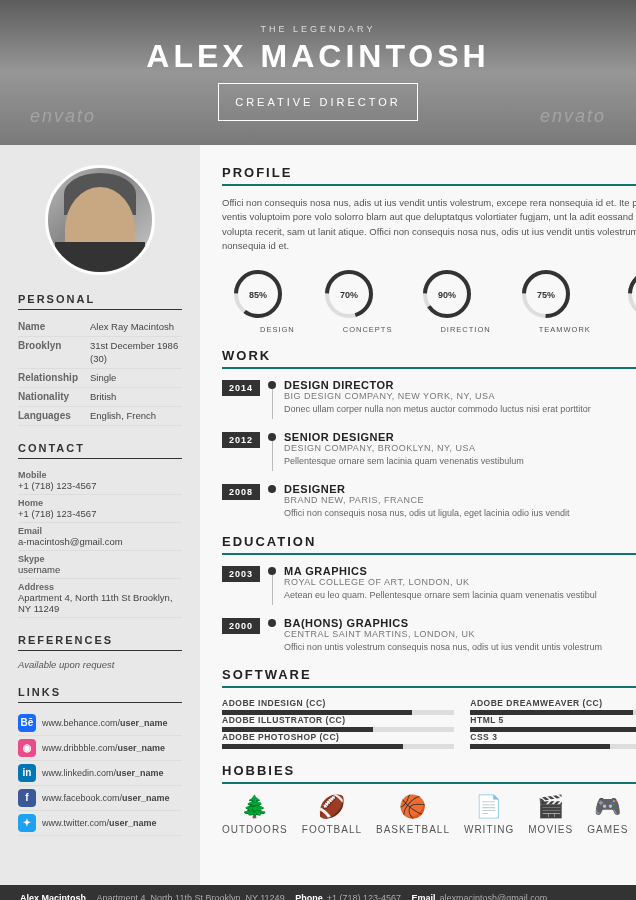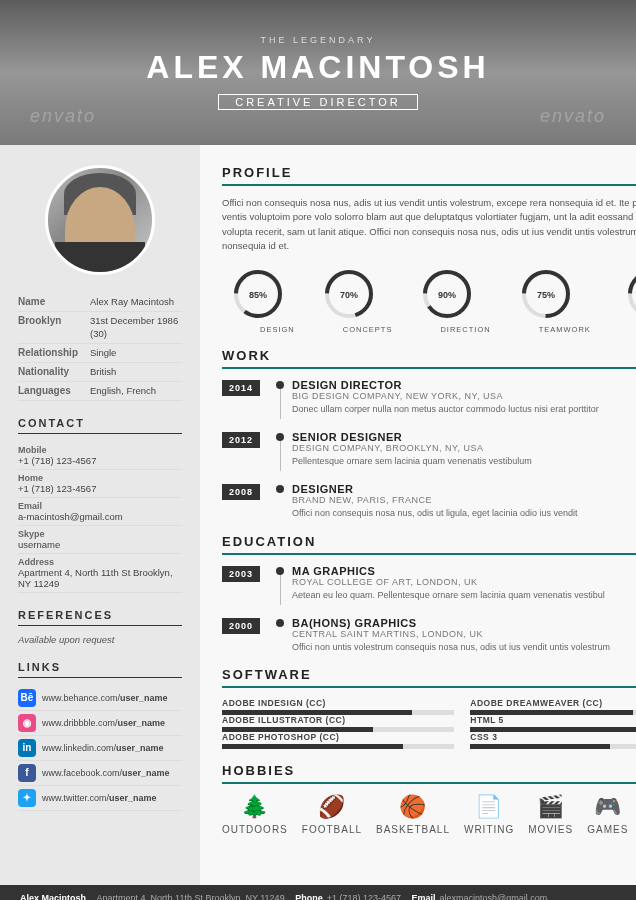--- a/index.html
+++ b/index.html
@@ -45,21 +45,21 @@
     .header-name {
       font-size: 32px;
       font-weight: bold;
       color: #fff;
       letter-spacing: 4px;
       text-transform: uppercase;
       margin-bottom: 8px;
     }
     .header-title-box {
       border: 1.5px solid #fff;
-      padding: 1px 16px;
+      padding: 12px 16px;
       display: inline-block;
     }
     .header-title-text {
       font-size: 11px;
       letter-spacing: 3px;
       color: #fff;
       text-transform: uppercase;
     }
     .envato-watermark {
       position: absolute;
@@ -265,21 +265,21 @@
       display: flex;
       align-items: flex-start;
       margin-bottom: 12px;
     }
     .year-box {
       background: #333;
       color: #fff;
       font-size: 9px;
       font-weight: bold;
       padding: 3px 7px;
-      margin-right: 16px;
+      margin-right: 8px;
       flex-shrink: 0;
       letter-spacing: 1px;
       margin-top: 1px;
     }
     .timeline-dot-line {
       display: flex;
       flex-direction: column;
       align-items: center;
       margin-right: 8px;
       flex-shrink: 0;
@@ -404,20 +404,21 @@
 
     <div class="avatar-container">
       <div class="avatar">
 
         <div class="avatar-hair"></div>
         <div class="avatar-face"></div>
         <div class="avatar-shirt"></div>
       </div>
     </div>
 
+    <div class="section-title">PERSONAL</div>
     <table class="info-table">
       <tbody id="personal-tbody">
           <tr>
             <td>Name</td>
             <td>Alex Ray Macintosh</td>
           </tr>
           <tr>
             <td>Brooklyn</td>
             <td>31st December 1986 (30)</td>
           </tr>

